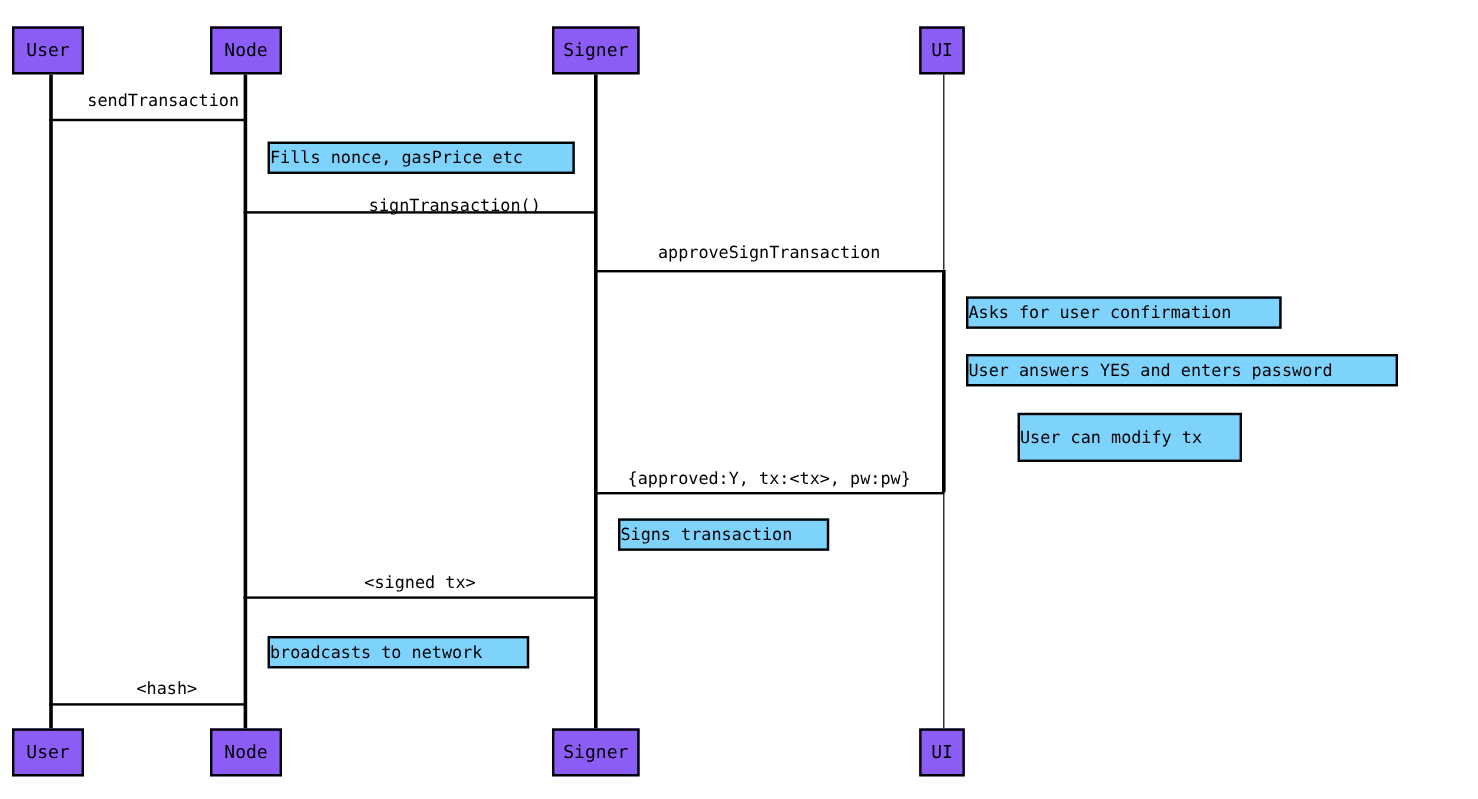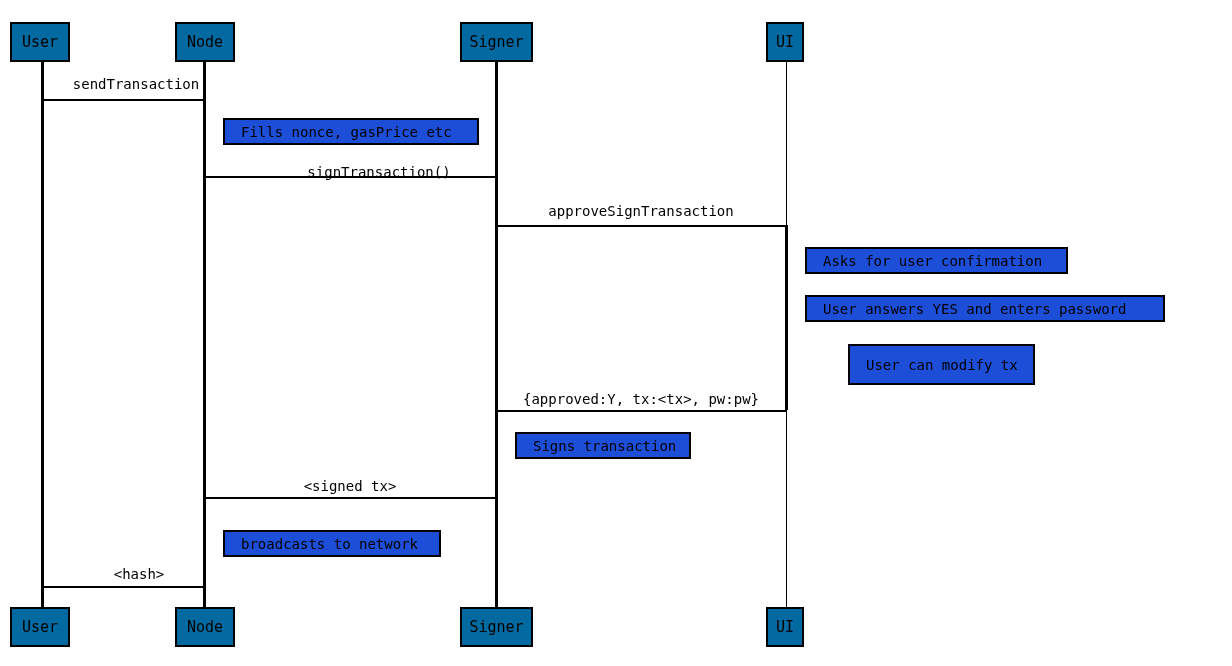--- a/index.html
+++ b/index.html
@@ -15,21 +15,21 @@
     background: #ffffff;
     font-family: "DejaVu Sans Mono", "Liberation Mono", monospace;
     overflow: hidden;
   }
 
   
   .participant {
     position: absolute;
     box-sizing: border-box;
     border: 2px solid #000000;
-    background: #0369a1;
+    background: #8b5cf6;
     color: #000000;
     font-size: 15px;
     line-height: 1;
     display: flex;
     align-items: center;
     justify-content: center;
     white-space: nowrap;
     z-index: 6;
   }
 
@@ -57,27 +57,27 @@
     white-space: nowrap;
     text-align: center;
     z-index: 4;
   }
 
   
   .note {
     position: absolute;
     box-sizing: border-box;
     border: 2px solid #000000;
-    background: #1d4ed8;
+    background: #7dd3fc;
     color: #000000;
     font-size: 14px;
     line-height: 1;
     display: flex;
     align-items: center;
-    padding-left: 16px;
+    padding-left: 0;
     white-space: nowrap;
     overflow: visible;
     z-index: 5;
   }
 </style>
 </head>
 <body>
 
 <div id="diagram">
 

